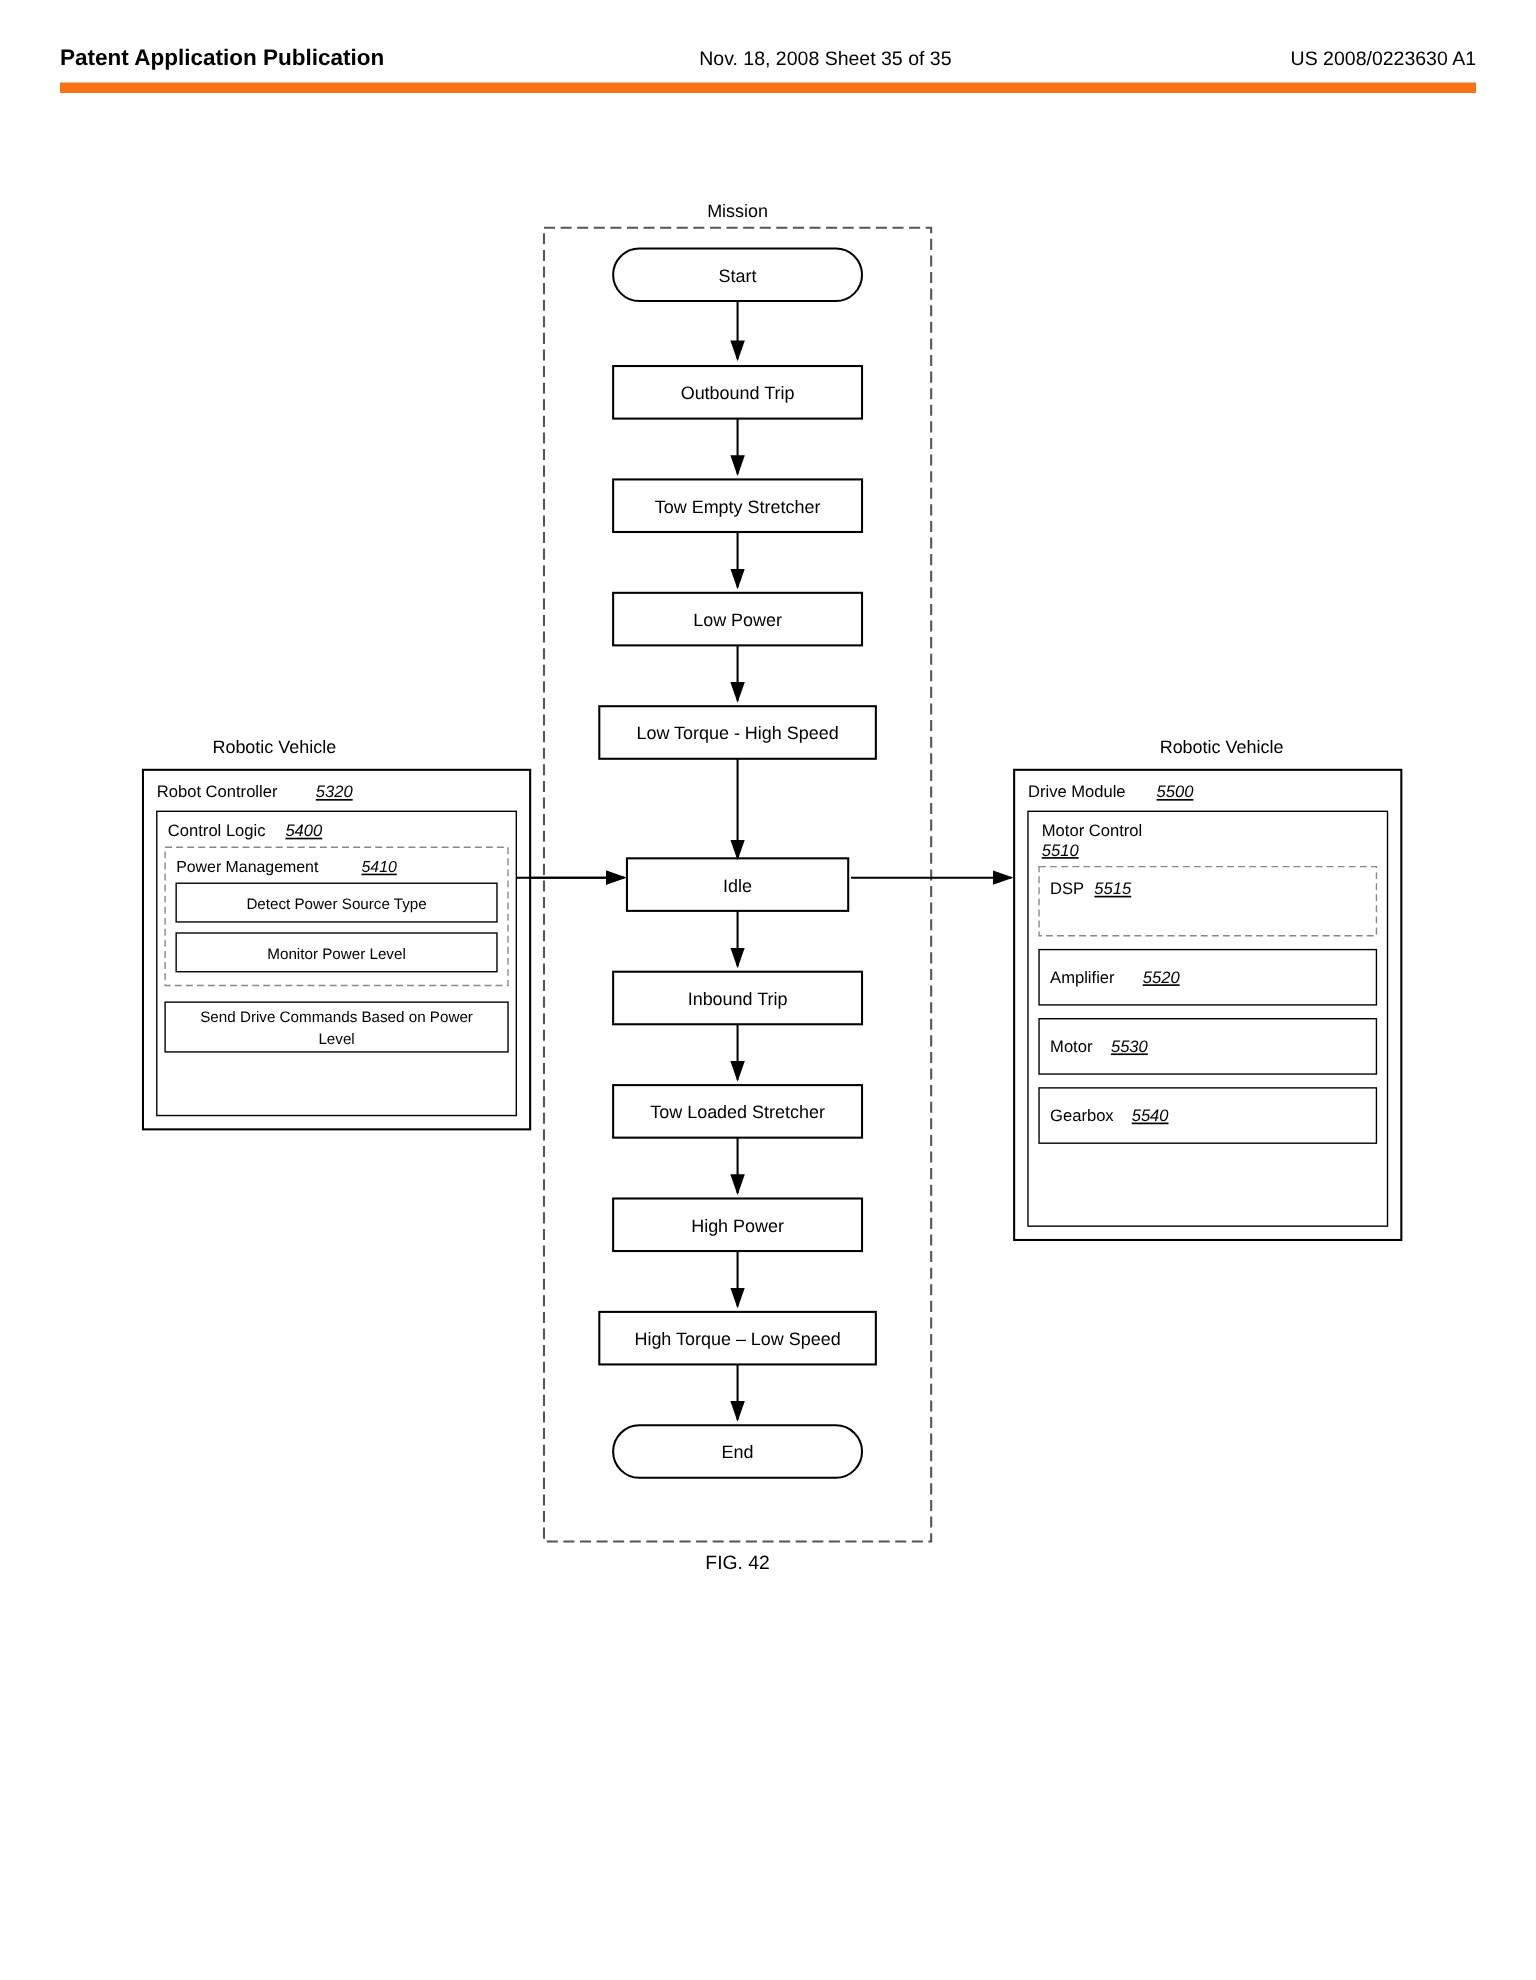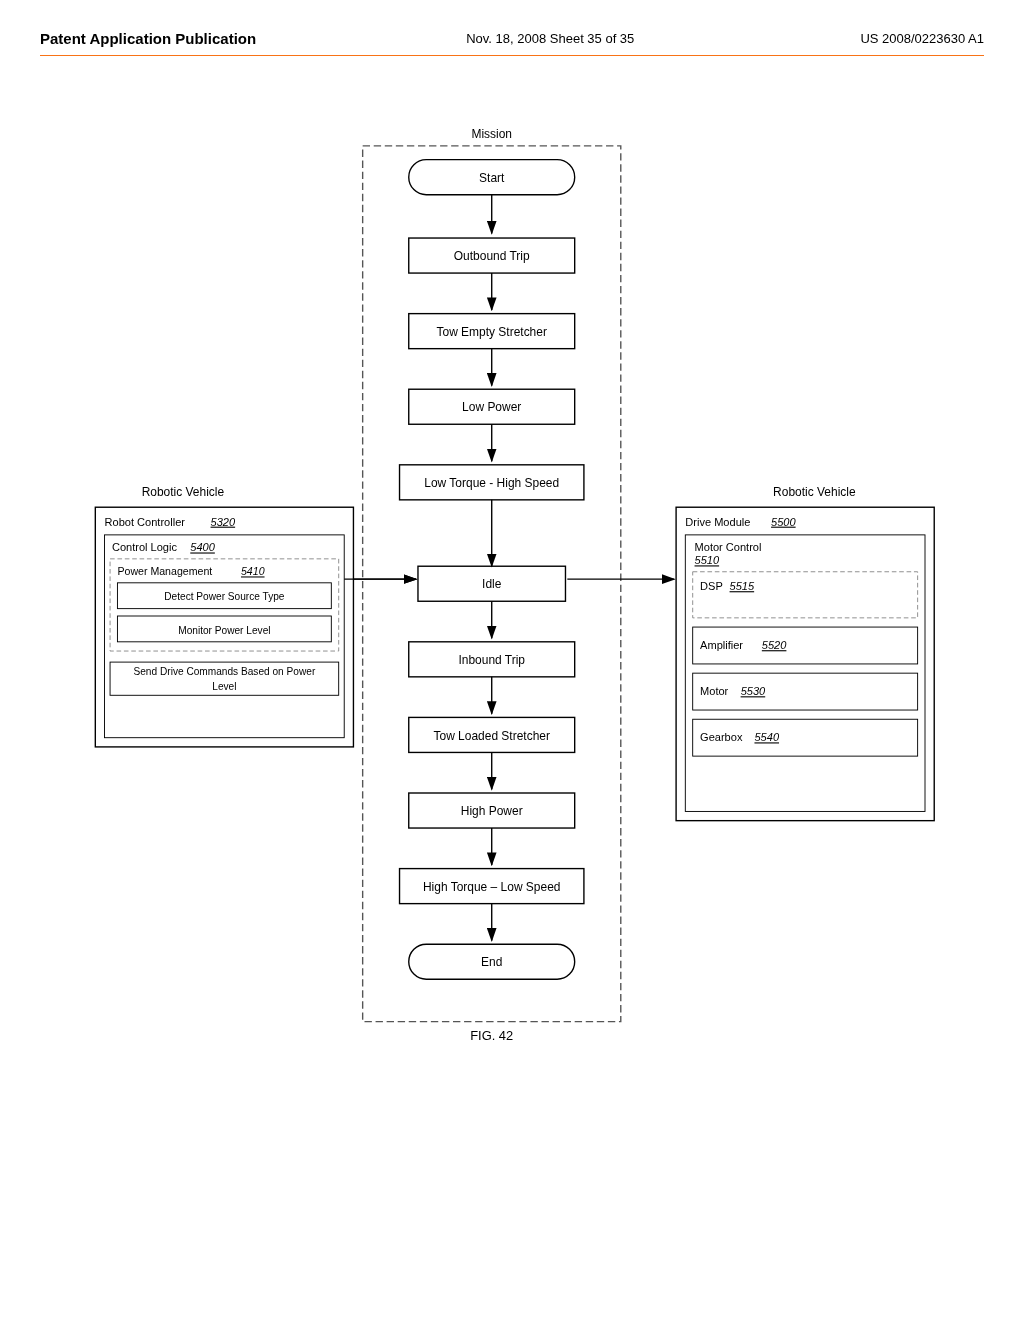--- a/index.html
+++ b/index.html
@@ -18,21 +18,21 @@
       background: #fff;
       position: relative;
       padding: 30px 40px;
     }
 
     
     .header {
       display: flex;
       justify-content: space-between;
       align-items: center;
-      border-bottom: 1px solid #f97316;
+      border-bottom: 7px solid #f97316;
       padding-bottom: 8px;
       margin-bottom: 0;
     }
     .header-left {
       font-size: 15px;
       font-weight: bold;
       font-family: Arial, sans-serif;
     }
     .header-center {
       font-size: 13px;

